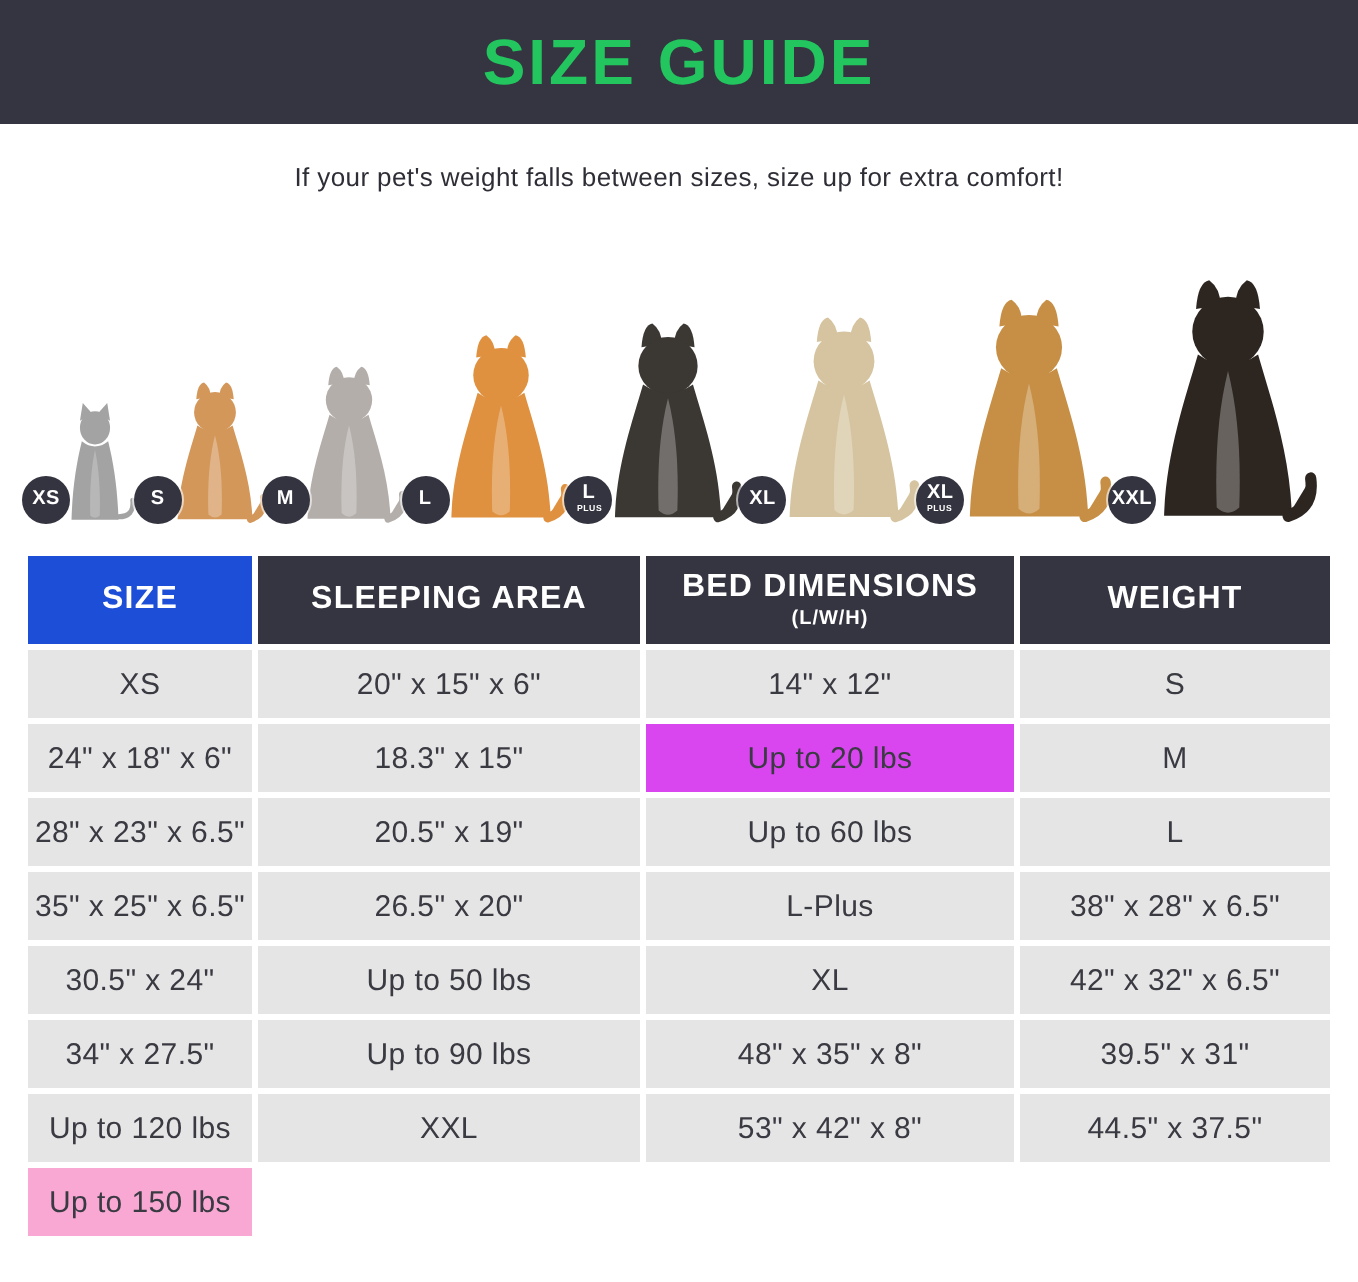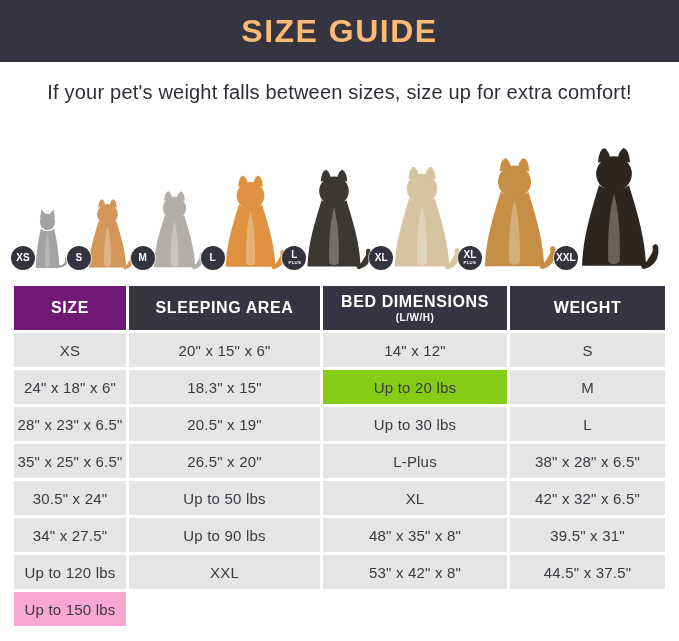--- a/index.html
+++ b/index.html
@@ -10,28 +10,28 @@
     overflow: hidden;
   }
   .page { width: 679px; height: 641px; position: relative; }
 
   
   .title-bar {
     height: 62px; background: #353541;
     display: flex; align-items: center; justify-content: center;
   }
   .title-bar h1 {
-    margin: 0; color: #fdba74; font-size: 32px; font-weight: bold;
+    margin: 0; color: #22c55e; font-size: 32px; font-weight: bold;
     letter-spacing: 1.5px;
   }
 
   
   .subtitle {
     margin: 0; padding: 19px 10px 6px;
-    text-align: center; font-size: 20px; color: #2e2e36;
+    text-align: center; font-size: 13px; color: #2e2e36;
     letter-spacing: 0.2px;
   }
 
   
   .pets-row {
     height: 166px;
     display: flex; align-items: flex-end; justify-content: space-between;
     padding: 0 18px 6px 24px;
     box-sizing: border-box;
   }
@@ -179,47 +179,47 @@
           <span class="badge-label">XXL</span>
 
         </span>
         <svg class="pet-icon" viewBox="0 0 100 120" preserveAspectRatio="none" style="height: 124px; width: 94px; color: rgb(45, 38, 32);">
           <use href="#dog-shape"></use>
         </svg>
       </figure>
     </div>
 
   <div class="size-table">
-    <div class="th" style="background: #701a75;">
+    <div class="th" style="background: #1d4ed8;">
       <span>SIZE</span>
     </div>
     <div class="th" style="background: rgb(53, 53, 65);">
       <span>SLEEPING AREA</span>
     </div>
     <div class="th" style="background: rgb(53, 53, 65);">
       <span>BED DIMENSIONS</span>
       <span class="th-sub">(L/W/H)</span>
     </div>
     <div class="th" style="background: rgb(53, 53, 65);">
       <span>WEIGHT</span>
     </div>
 
       <div class="td" style="background: rgb(229, 229, 229);">XS</div>
       <div class="td" style="background: rgb(229, 229, 229);">20" x 15" x 6"</div>
       <div class="td" style="background: rgb(229, 229, 229);">14" x 12"</div>
 
       <div class="td" style="background: rgb(229, 229, 229);">S</div>
       <div class="td" style="background: rgb(229, 229, 229);">24" x 18" x 6"</div>
       <div class="td" style="background: rgb(229, 229, 229);">18.3" x 15"</div>
-      <div class="td" style="background: #84cc16; text-align: right;">Up to 20 lbs</div>
+      <div class="td" style="background: #d946ef; text-align: right;">Up to 20 lbs</div>
 
       <div class="td" style="background: rgb(229, 229, 229);">M</div>
       <div class="td" style="background: rgb(229, 229, 229);">28" x 23" x 6.5"</div>
       <div class="td" style="background: rgb(229, 229, 229);">20.5" x 19"</div>
-      <div class="td" style="background: rgb(229, 229, 229);">Up to 30 lbs</div>
+      <div class="td" style="background: rgb(229, 229, 229);">Up to 60 lbs</div>
 
       <div class="td" style="background: rgb(229, 229, 229);">L</div>
       <div class="td" style="background: rgb(229, 229, 229);">35" x 25" x 6.5"</div>
       <div class="td" style="background: rgb(229, 229, 229);">26.5" x 20"</div>
 
       <div class="td" style="background: rgb(229, 229, 229);">L-Plus</div>
       <div class="td" style="background: rgb(229, 229, 229);">38" x 28" x 6.5"</div>
       <div class="td" style="background: rgb(229, 229, 229);">30.5" x 24"</div>
       <div class="td" style="background: rgb(229, 229, 229);">Up to 50 lbs</div>
 

